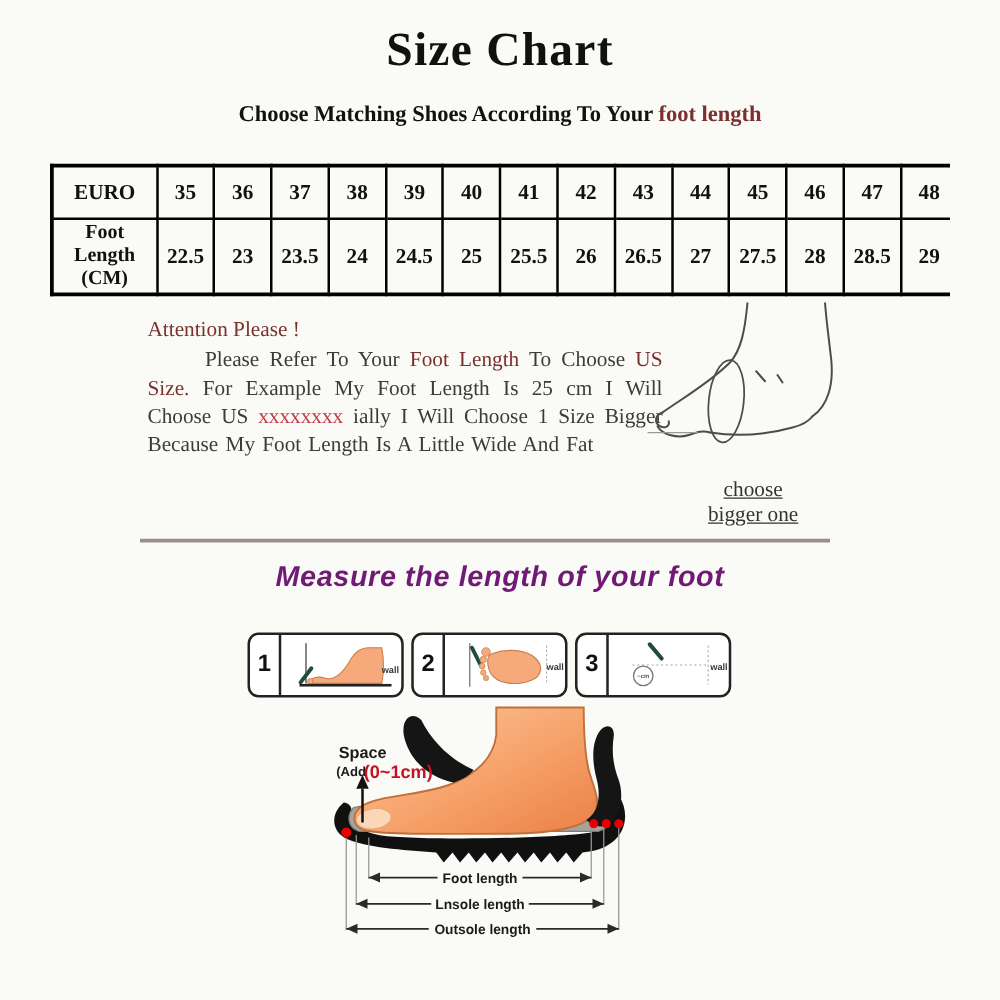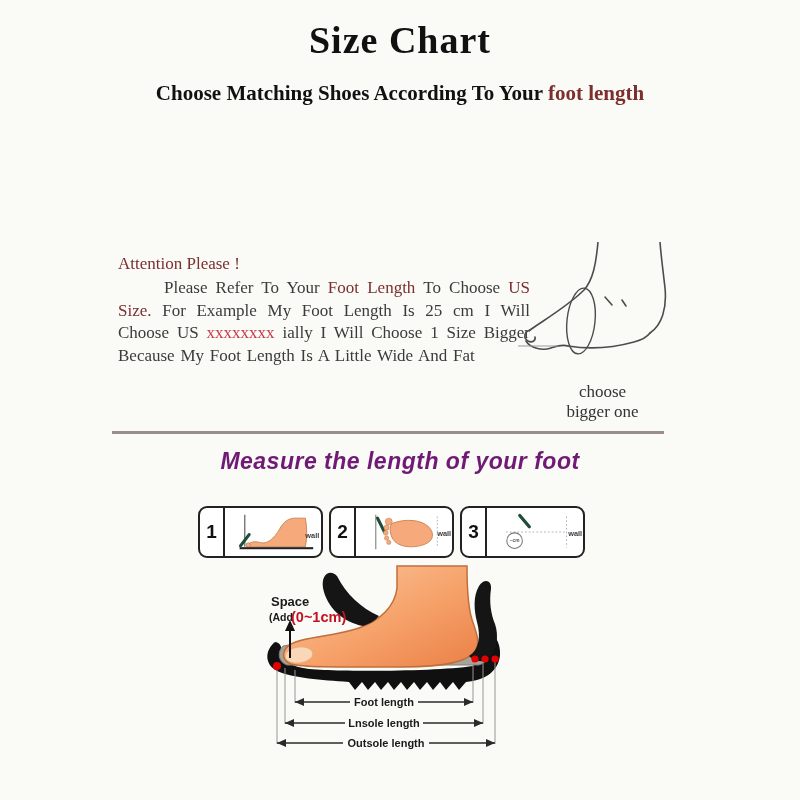--- a/index.html
+++ b/index.html
@@ -1,33 +1,33 @@
 <!DOCTYPE html>
 <html><head>
 <meta charset="utf-8">
 <style>
   html,body{margin:0;padding:0;background:#fafaf6;}
   .canvas{position:relative;width:760px;height:800px;background:#fafaf6;overflow:hidden;
           font-family:"Liberation Serif",serif;color:#111;}
   .abs{position:absolute;}
   .center{left:0;width:800px;text-align:center;}
   .title{top:18px;font-size:38px;font-weight:bold;letter-spacing:1px;}
-  .subtitle{top:81px;font-size:21px;font-weight:bold;}
+  .subtitle{top:81px;font-size:18px;font-weight:bold;}
   .maroon{color:#7b2f2f;}
   .sizetable{left:40px;top:131px;width:728px;border-collapse:collapse;table-layout:fixed;
              border:3px solid #000;}
   .sizetable td{border:2px solid #000;text-align:center;vertical-align:middle;
                 font-weight:bold;font-size:17px;padding:0;line-height:1.15;}
   .sizetable tr.r1 td{height:40px;}
   .sizetable tr.r2 td{height:58px;}
   .attention{left:118px;top:254px;width:412px;font-size:17px;color:#3b3b3b;}
   .attention .ahead{margin:0 0 3px 0;color:#7b2f2f;}
   .attention p{margin:0;text-align:justify;text-indent:46px;line-height:22.5px;word-spacing:1.5px;}
   .redx{color:#c43a46;}
-  .note{left:520px;top:382px;width:165px;text-align:center;font-size:17px;line-height:20px;color:#333;}
+  .note{left:520px;top:382px;width:165px;text-align:center;font-size:17px;line-height:20px;color:#333;text-decoration:underline;}
   .divider{left:112px;top:431px;width:552px;height:3px;background:#9c8d8d;}
   .mheading{top:448px;font-family:"Liberation Sans",sans-serif;font-weight:bold;font-style:italic;
             font-size:23px;color:#701a75;letter-spacing:.5px;}
   .panels{left:198px;top:506px;display:flex;gap:6px;}
   .panel{width:125px;height:52px;border:2.5px solid #222;border-radius:9px;background:#fff;
          box-sizing:border-box;display:flex;overflow:hidden;}
   .panel-num{width:23px;border-right:2px solid #222;display:flex;align-items:center;justify-content:center;
              font-family:"Liberation Sans",sans-serif;font-weight:bold;font-size:19px;color:#111;}
   .panel-art{flex:1;padding-left:12px;}
   .panel-art svg{display:block;width:100%;height:100%;}
@@ -42,20 +42,54 @@
 
   <div class="abs center title">Size Chart</div>
 
   <div class="abs center subtitle"><span>Choose Matching Shoes According To Your </span><span class="maroon">foot length</span></div>
 
   <table class="abs sizetable">
     <colgroup>
         <col style="width:84px">
       </colgroup>
     <tbody>
+        <tr class="r1">
+      <td>EURO</td>
+      <td>35</td>
+      <td>36</td>
+      <td>37</td>
+      <td>38</td>
+      <td>39</td>
+      <td>40</td>
+      <td>41</td>
+      <td>42</td>
+      <td>43</td>
+      <td>44</td>
+      <td>45</td>
+      <td>46</td>
+      <td>47</td>
+      <td>48</td>
+    </tr>
+    <tr class="r2">
+      <td style="font-size:16px">Foot Length (CM)</td>
+      <td>22.5</td>
+      <td>23</td>
+      <td>23.5</td>
+      <td>24</td>
+      <td>24.5</td>
+      <td>25</td>
+      <td>25.5</td>
+      <td>26</td>
+      <td>26.5</td>
+      <td>27</td>
+      <td>27.5</td>
+      <td>28</td>
+      <td>28.5</td>
+      <td>29</td>
+    </tr>
   </tbody>
     </table>
 
   <div class="abs attention">
     <div class="ahead">Attention Please !</div>
     <p><span>Please Refer To Your </span><span class="maroon">Foot Length</span><span> To Choose </span><span class="maroon">US Size.</span><span> For Example My Foot Length Is 25 cm I Will Choose US </span><span class="redx">xxxxxxxx</span><span> ially I Will Choose 1 Size Bigger Because My Foot Length Is A Little Wide And Fat</span></p>
   </div>
 
   <svg class="abs" style="left:518px;top:242px" width="185" height="135" viewBox="0 0 185 135">
     <g fill="none" stroke="#4c4c4c" stroke-width="1.6" stroke-linecap="round">

